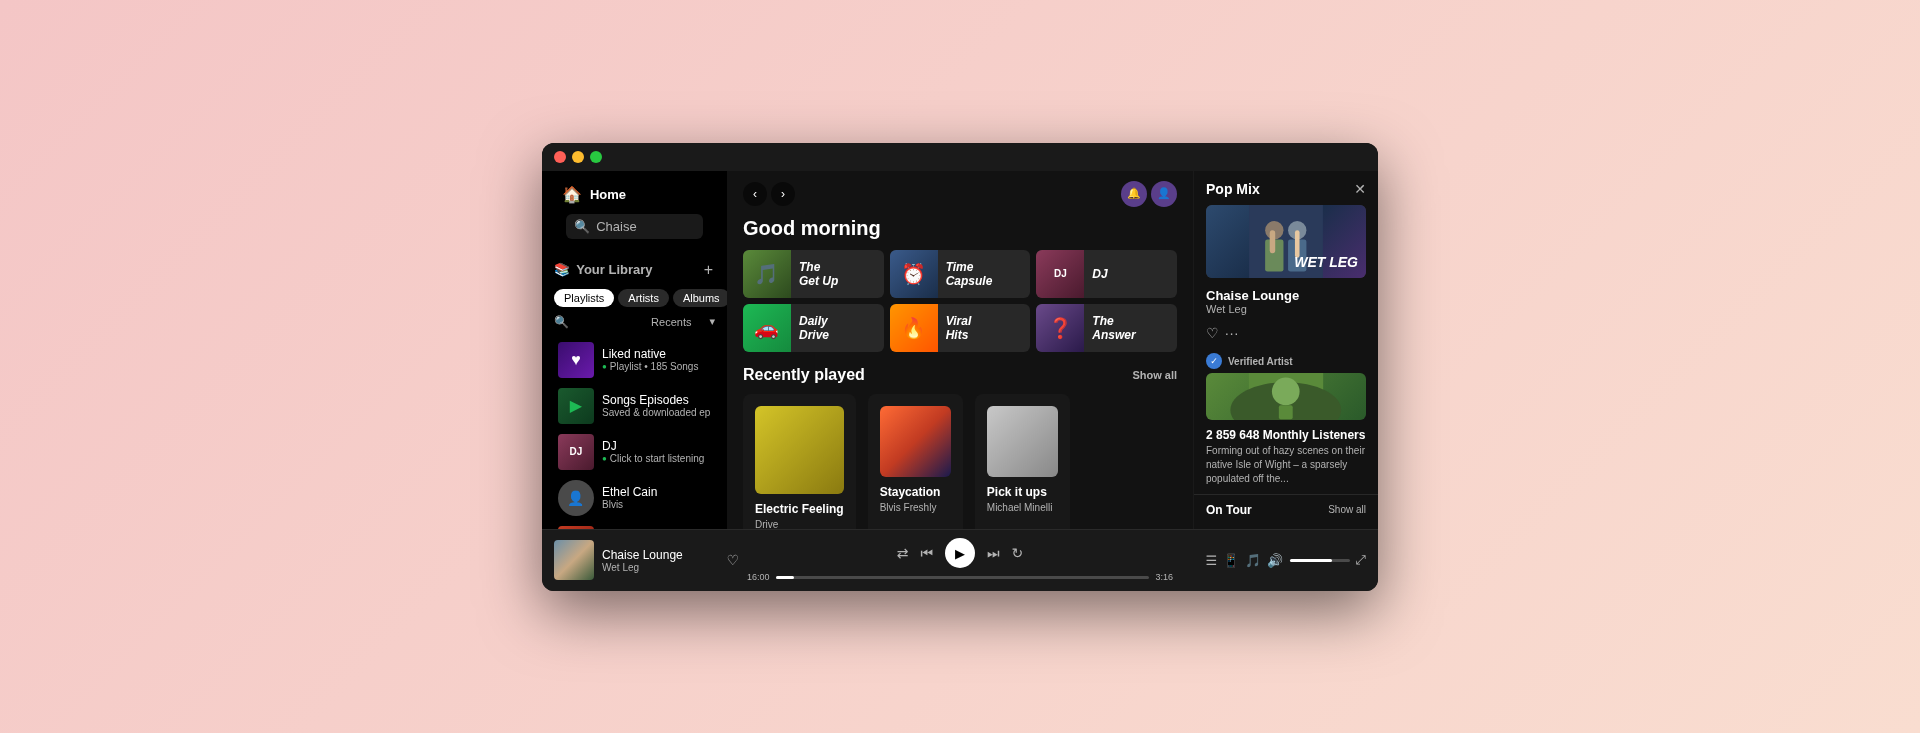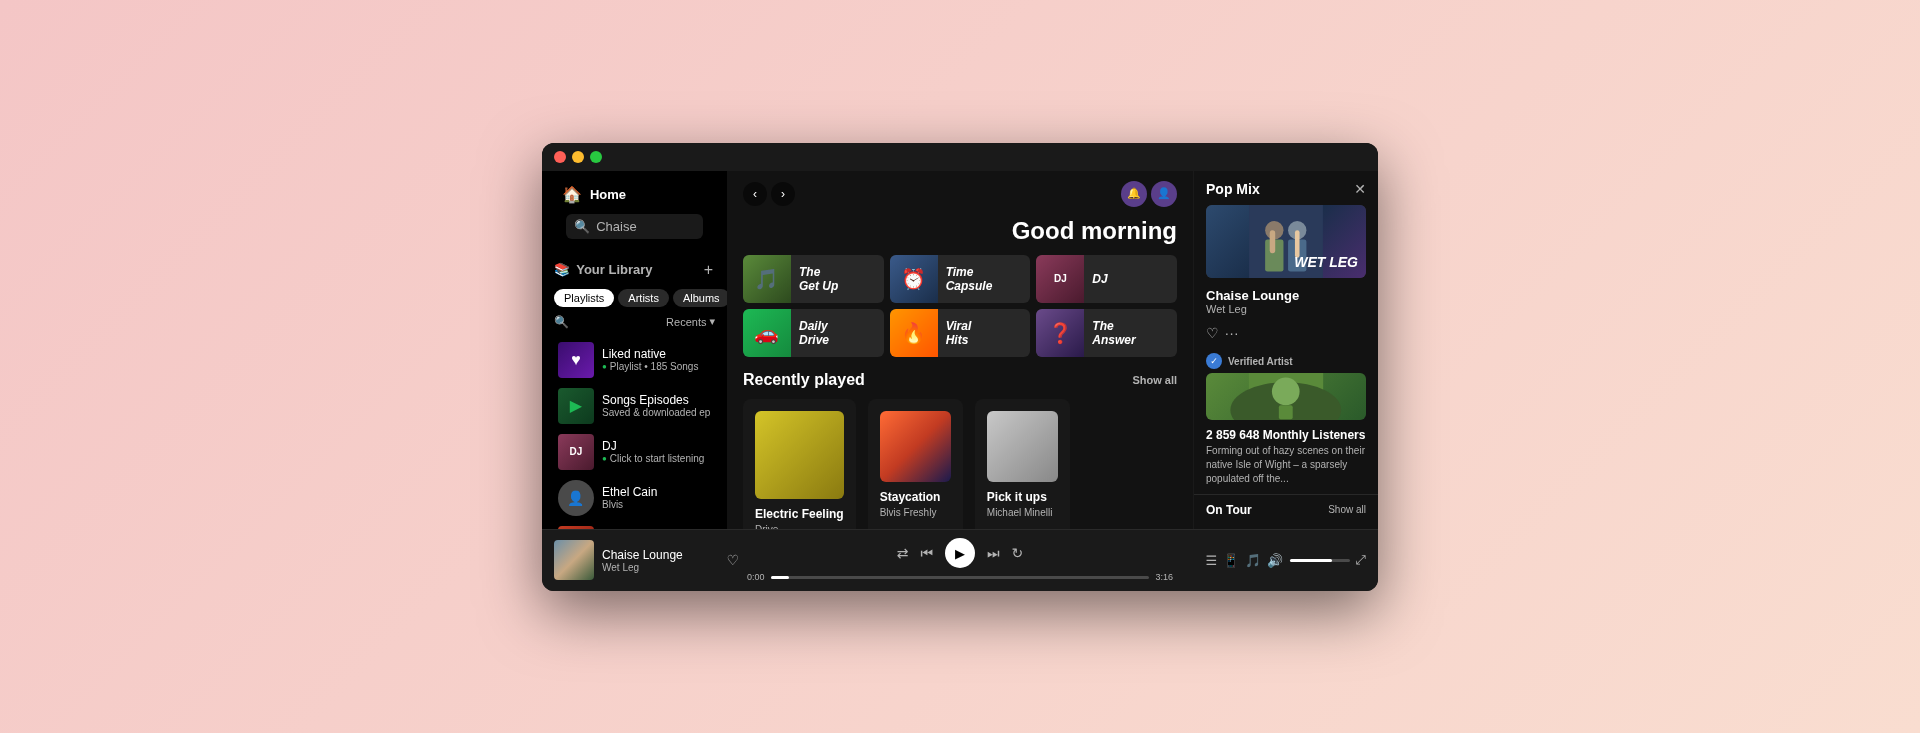--- a/index.html
+++ b/index.html
@@ -125,21 +125,21 @@
     .library-search {
       display: flex;
       align-items: center;
       gap: 6px;
       padding: 4px 12px;
     }
     .lib-search-icon { color: #b3b3b3; font-size: 12px; }
     .recents-filter {
       display: flex;
       align-items: center;
-      gap: 3px;
+      gap: 18px;
       color: #b3b3b3;
       font-size: 11px;
       margin-left: auto;
       cursor: pointer;
     }
     .library-list {
       overflow-y: auto;
       flex: 1;
       padding: 4px 0;
     }
@@ -225,24 +225,23 @@
       background: #5a3e8a;
       display: flex;
       align-items: center;
       justify-content: center;
       font-size: 11px;
       color: #fff;
       cursor: pointer;
     }
     .greeting {
       color: #fff;
-      font-size: 24px;
+      font-size: 20px;
       font-weight: 700;
       padding: 0 16px 10px;
-      text-align: right;
     }
     .quick-plays {
       display: grid;
       grid-template-columns: repeat(3, 1fr);
       gap: 6px;
       padding: 0 16px 14px;
     }
     .quick-play-item {
       background: #282828;
       border-radius: 6px;
@@ -925,21 +924,21 @@
 
     <div class="player-controls">
       <div class="player-buttons">
         <button class="ctrl-btn">⇄</button>
         <button class="ctrl-btn">⏮</button>
         <button class="play-btn">▶</button>
         <button class="ctrl-btn">⏭</button>
         <button class="ctrl-btn">↻</button>
       </div>
       <div class="progress-bar">
-        <span class="time-label">0:00</span>
+        <span class="time-label">16:00</span>
         <div class="progress-track">
           <div class="progress-fill"></div>
         </div>
         <span class="time-label">3:16</span>
       </div>
     </div>
 
     <div class="player-right">
       <button class="right-ctrl-btn">☰</button>
       <button class="right-ctrl-btn">📱</button>

